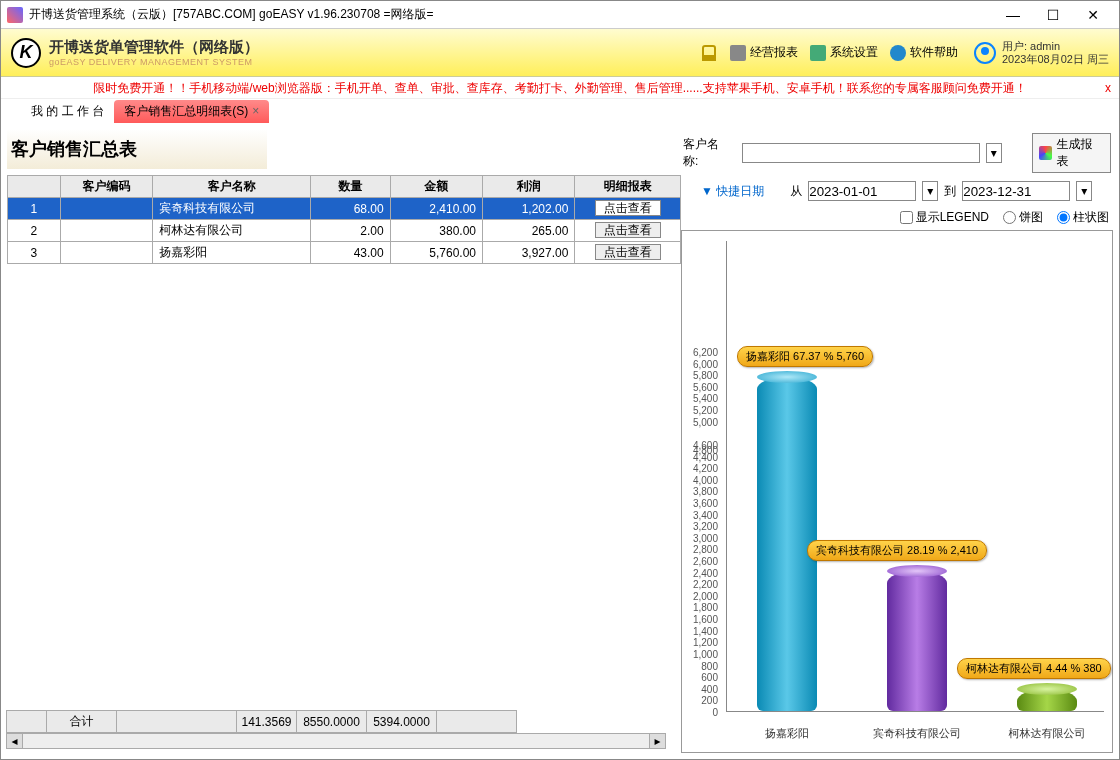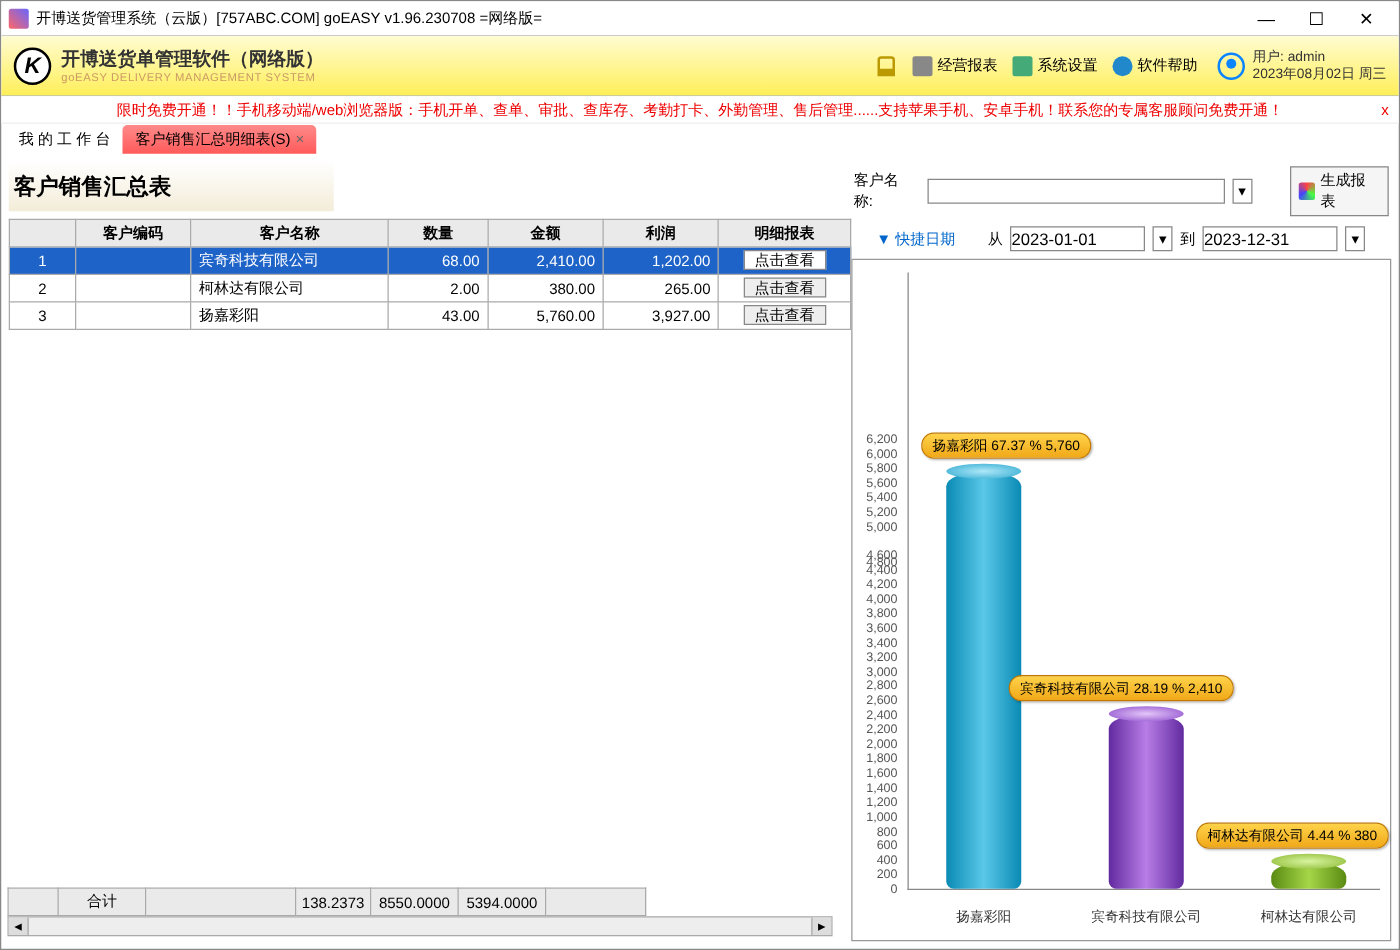--- a/index.html
+++ b/index.html
@@ -23,21 +23,21 @@
 .header .userbox { margin-left: 10px; display: flex; align-items: center; }
 .header .ava { width: 22px; height: 22px; border: 2px solid #0a84ff; border-radius: 50%; margin-right: 6px; position: relative; }
 .header .ava::after { content:""; position:absolute; top:3px; left:5px; width:8px; height:8px; border-radius:50%; background:#0a84ff; }
 .header .userinfo { font-size: 11px; line-height: 13px; color:#333; }
 
 
 .notice { height: 22px; background: #fff; color: #e00; text-align: center; line-height: 22px; font-size: 12px; position: relative; border-bottom:1px solid #eee; }
 .notice .x { position: absolute; right: 8px; top: 0; cursor: pointer; }
 
 
-.tabs { height: 24px; display: flex; align-items: flex-end; padding-left: 4px; }
+.tabs { height: 24px; display: flex; align-items: flex-end; padding-left: 20px; }
 .tab { padding: 3px 10px; font-size: 12px; cursor: pointer; }
 .tab.active { background: linear-gradient(#ff8a8a,#ff5a5a); color:#000; border-radius:4px 4px 0 0; }
 .tab .cx { margin-left: 4px; color:#666; }
 
 
 .bodyarea { display: flex; height: calc(760px - 28px - 48px - 22px - 24px - 8px); }
 .leftpane { width: 680px; display: flex; flex-direction: column; padding: 6px 0 0 6px; }
 .rightpane { flex: 1; display: flex; flex-direction: column; padding: 6px 6px 0 0; }
 
 .pagetitle { font-size: 18px; font-weight: bold; background: linear-gradient(#fff,#f3ecd8); padding: 8px 4px; width: 260px; }
@@ -186,21 +186,21 @@
     </tbody>
       </table>
 
     <div class="footer">
       <table>
         <tbody>
             <tr>
           <td style="width:40px"></td>
           <td style="width:70px">合计</td>
           <td style="width:120px"></td>
-          <td style="width:60px">138.2373</td>
+          <td style="width:60px">141.3569</td>
           <td style="width:70px">8550.0000</td>
           <td style="width:70px">5394.0000</td>
           <td style="width:80px"></td>
         </tr>
       </tbody>
         </table>
       <div class="scrollbar">
         <div class="ab">◂</div>
         <div class="ab">▸</div>
       </div>
@@ -220,20 +220,34 @@
     <div class="filterbar" style="justify-content:flex-start;padding-left:20px">
       <span class="blue">▼ <span>快捷日期</span></span>
       <span style="margin-left:20px">从</span>
       <input class="combo small" value="2023-01-01" style="">
       <div class="dropb">▾</div>
       <span>到</span>
       <input class="combo small" value="2023-12-31" style="">
       <div class="dropb">▾</div>
     </div>
 
+    <div class="chartctl">
+      <label>
+          <input type="checkbox" style=""> 
+          <span>显示LEGEND</span>
+        </label>
+      <label>
+          <input type="radio" name="ct" style=""> 
+          <span>饼图</span>
+        </label>
+      <label>
+          <input type="radio" name="ct" checked="" style=""> 
+          <span>柱状图</span>
+        </label>
+    </div>
 
     <div class="chart">
       <div class="yaxis" id="yaxis">
           <div class="ytick" style="bottom: 0px;">0</div>
           <div class="ytick" style="bottom: 11.6129px;">200</div>
           <div class="ytick" style="bottom: 23.2258px;">400</div>
           <div class="ytick" style="bottom: 34.8387px;">600</div>
           <div class="ytick" style="bottom: 46.4516px;">800</div>
           <div class="ytick" style="bottom: 58.0645px;">1,000</div>
           <div class="ytick" style="bottom: 69.6774px;">1,200</div>

